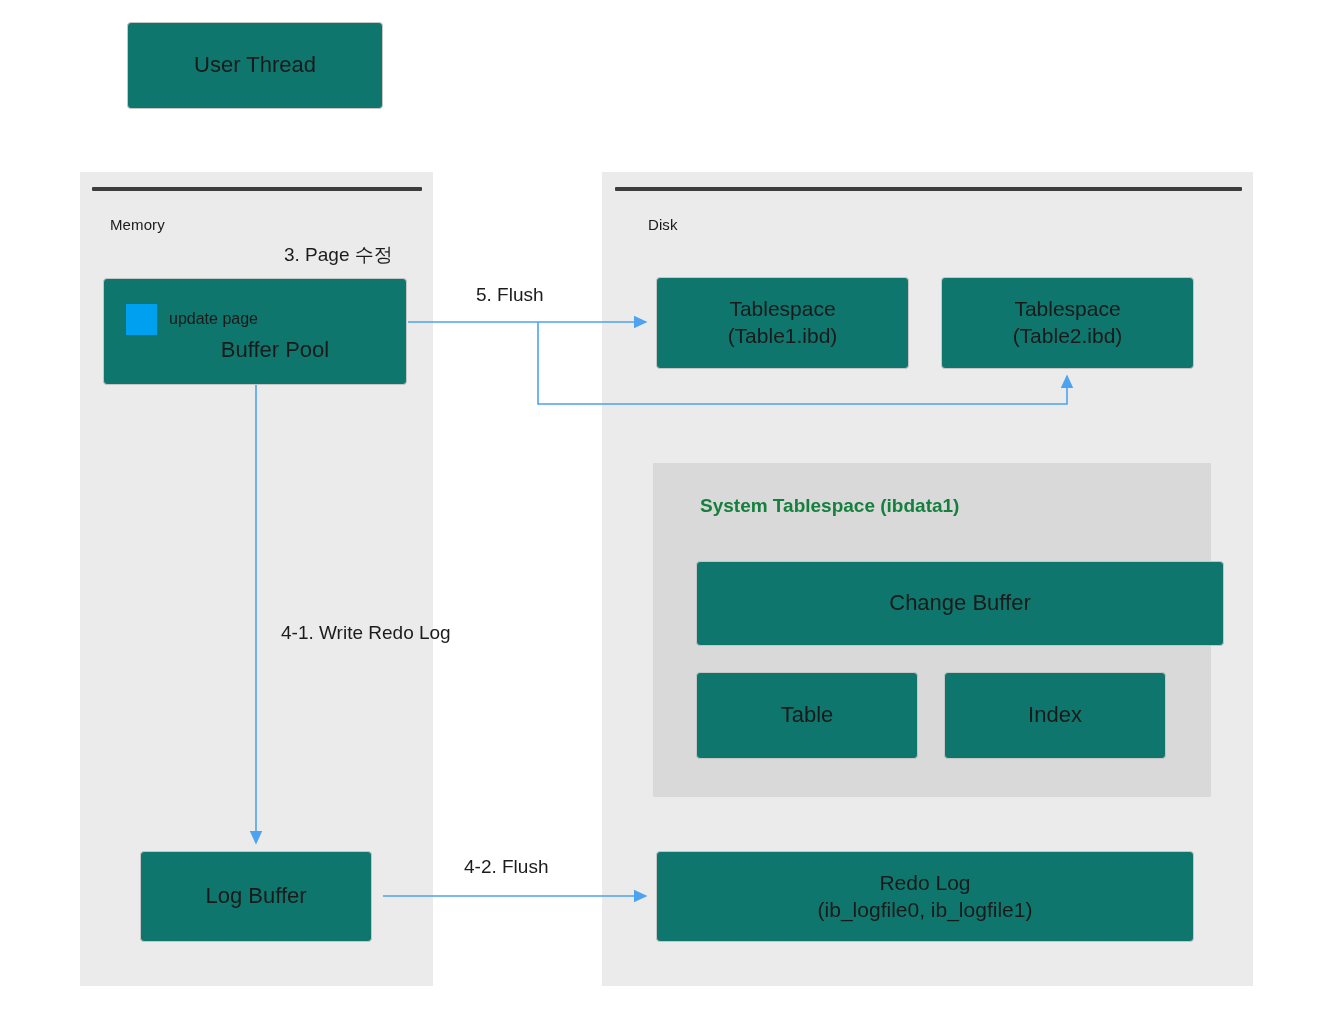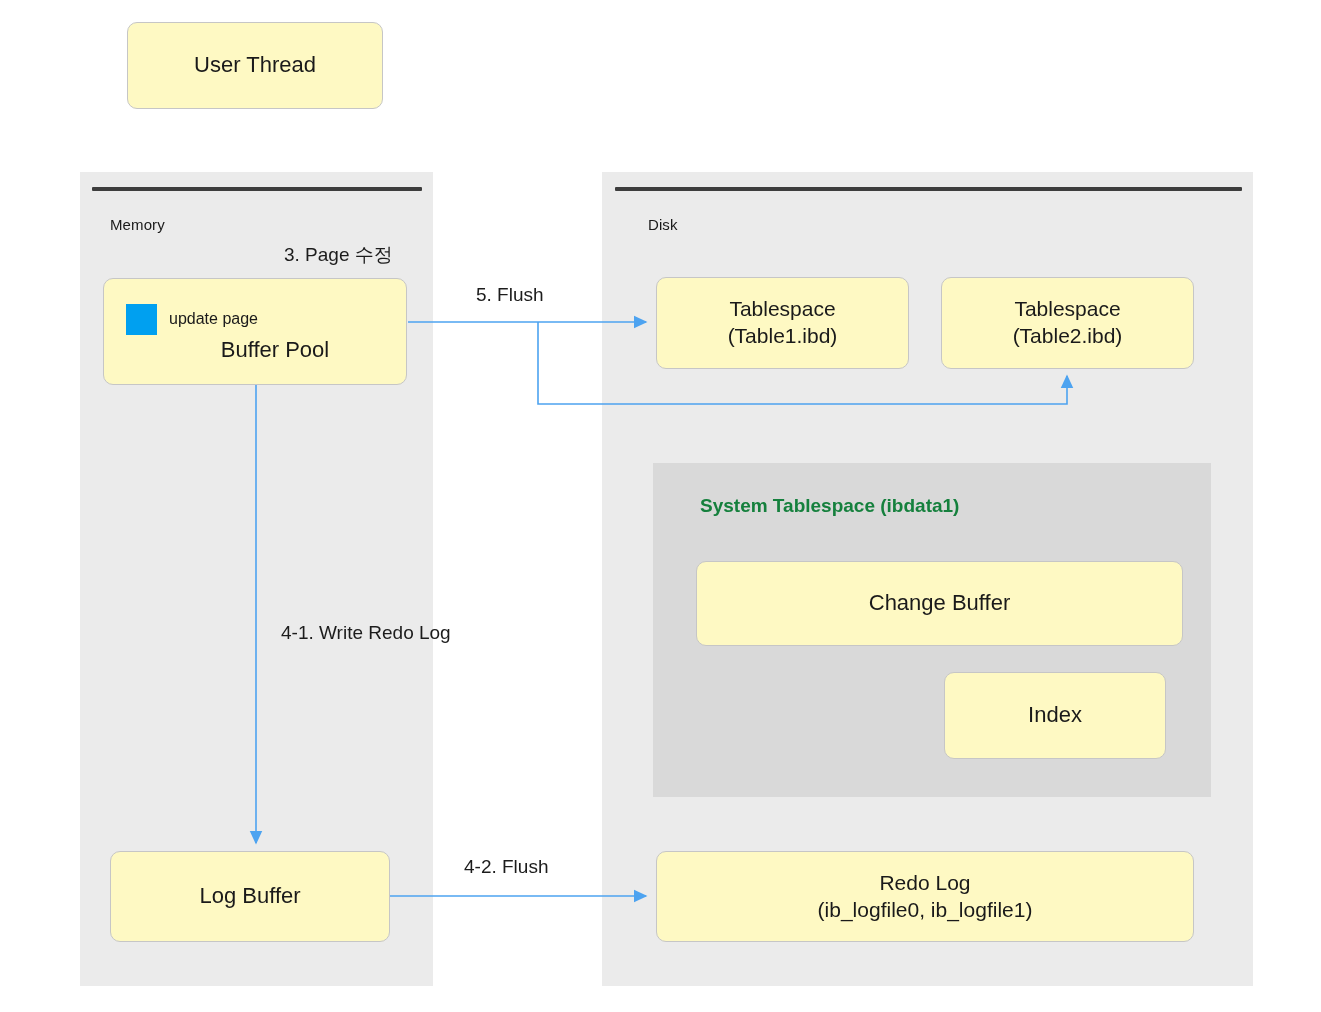--- a/index.html
+++ b/index.html
@@ -17,23 +17,23 @@
     width: 1321px;
     height: 1012px;
     background: #ffffff;
     overflow: hidden;
   }
 
   
   .node {
     position: absolute;
     box-sizing: border-box;
-    background: #fef9c3;
+    background: #0f766e;
     border: 1px solid #c6c6c6;
-    border-radius: 10px;
+    border-radius: 4px;
     display: flex;
     flex-direction: column;
     align-items: center;
     justify-content: center;
     color: #1a1a1a;
     text-align: center;
     line-height: 1.28;
   }
 
   
@@ -154,38 +154,41 @@
   </div>
 
   <div class="node" style="left:103px; top:278px; width:304px; height:107px; justify-content:flex-start;">
     <div class="bp-legend" style="left:22px; top:16px;">
       <span class="bp-swatch"></span>
       <span class="bp-legend-text">update page</span>
     </div>
     <div class="bp-title" style="left:0; top:57px;padding-left:20px;">Buffer Pool</div>
   </div>
 
-  <div class="node" style="left:110px; top:851px; width:280px; height:91px;">
+  <div class="node" style="left:140px; top:851px; width:232px; height:91px;">
     <span class="node-line t22">Log Buffer</span>
   </div>
 
   <div class="node" style="left:656px; top:277px; width:253px; height:92px;">
     <span class="node-line t20">Tablespace</span>
     <span class="node-line t20">(Table1.ibd)</span>
   </div>
 
   <div class="node" style="left:941px; top:277px; width:253px; height:92px;">
     <span class="node-line t20">Tablespace</span>
     <span class="node-line t20">(Table2.ibd)</span>
   </div>
 
-  <div class="node" style="left:696px; top:561px; width:487px; height:85px;">
+  <div class="node" style="left:696px; top:561px; width:528px; height:85px;">
     <span class="node-line t22">Change Buffer</span>
   </div>
 
+  <div class="node" style="left:696px; top:672px; width:222px; height:87px;">
+    <span class="node-line t22">Table</span>
+  </div>
 
   <div class="node" style="left:944px; top:672px; width:222px; height:87px;text-align:right;">
     <span class="node-line t22">Index</span>
   </div>
 
   <div class="node" style="left:656px; top:851px; width:538px; height:91px;">
     <span class="node-line t20">Redo Log</span>
     <span class="node-line t20">(ib_logfile0, ib_logfile1)</span>
   </div>
 

